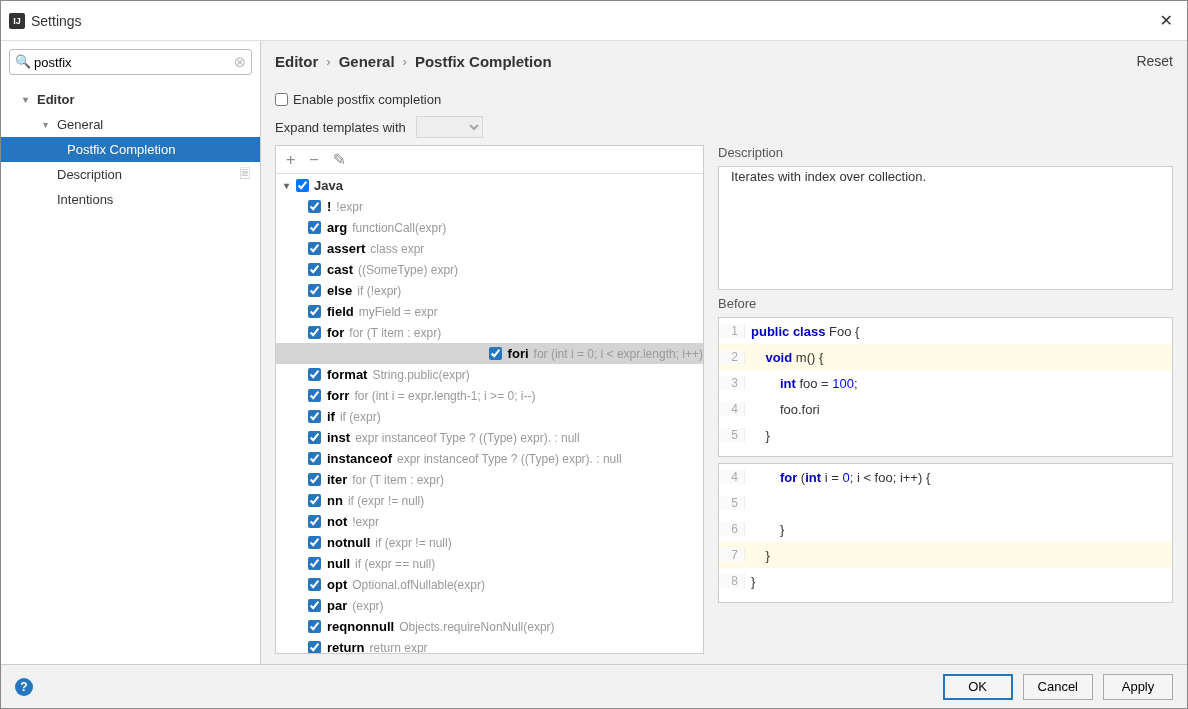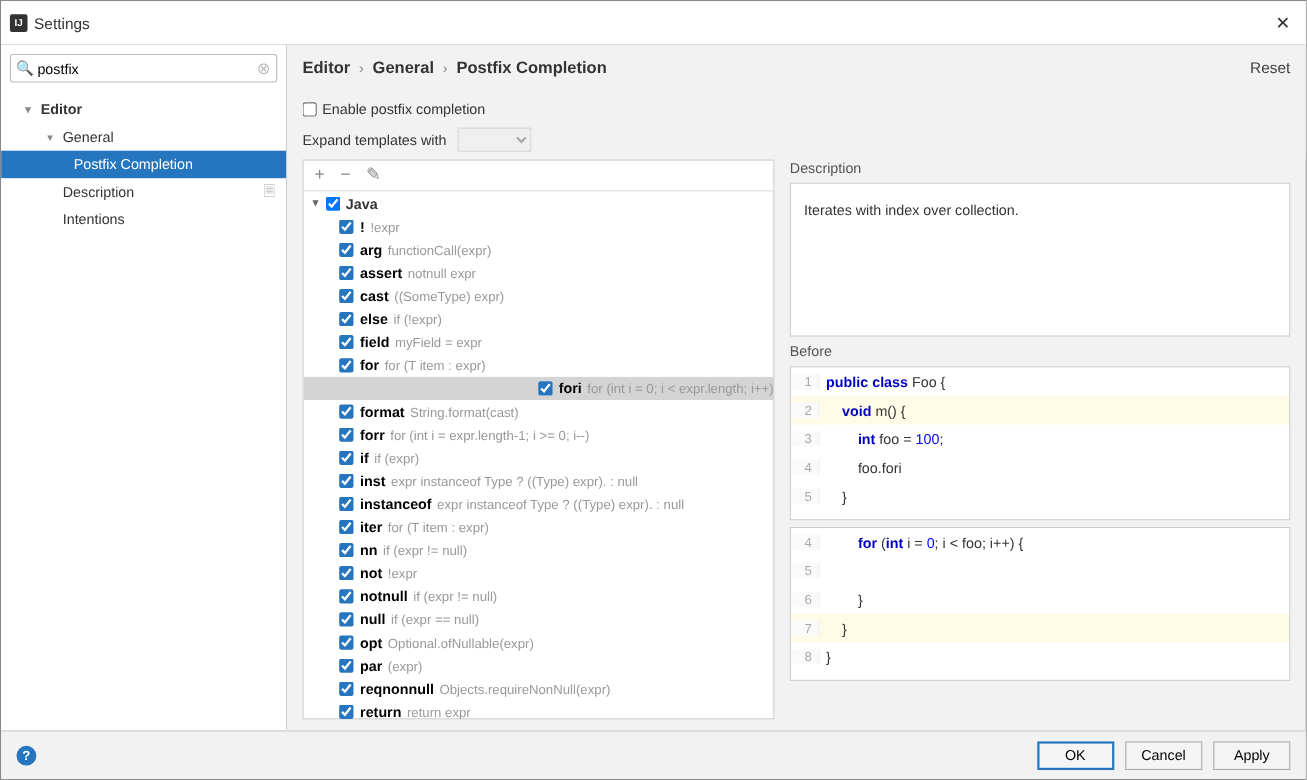--- a/index.html
+++ b/index.html
@@ -42,21 +42,21 @@
 .group { height: 22px; display: flex; align-items: center; padding-left: 8px; font-weight: 600; }
 .group .ar { width: 12px; font-size: 10px; color: #666; }
 .group input { margin-right: 5px; }
 .item { height: 21px; display: flex; align-items: center; padding-left: 32px; cursor: pointer; }
 .item.selrow { background: #d4d4d4; justify-content: flex-end; }
 .item input { margin-right: 6px; accent-color: #2675BF; }
 .item .key { font-weight: 600; color: #000; margin-right: 5px; }
 .item .desc { color: #999; font-size: 12px; }
 .previewcol { width: 455px; display: flex; flex-direction: column; gap: 6px; min-height: 0; }
 .panel-label { font-size: 13px; color: #555; }
-.descbox { border: 1px solid #ccc; background: #fff; padding: 16px 12px; height: 140px; }
+.descbox { border: 1px solid #ccc; background: #fff; padding: 2px 12px; height: 124px; }
 .code { border: 1px solid #ccc; background: #fff; font-family: Consolas, monospace; font-size: 14px; overflow: hidden; flex: 1; min-height: 0; }
 .codeline { display: flex; height: 26px; align-items: center; }
 .codeline .gut { width: 26px; text-align: right; padding-right: 6px; color: #aaa; font-size: 12px; background: #fafafa; border-right: 1px solid #eee; }
 .codeline .ln { padding-left: 6px; white-space: pre; }
 .codeline.hl { background: #fffbe6; }
 .kw { color: #0000c0; font-weight: bold; }
 .num { color: #0000ff; }
 .bottom { height: 44px; border-top: 1px solid #ccc; background: #f2f2f2; display: flex; align-items: center; padding: 0 14px; gap: 10px; }
 .bottom .help { width: 18px; height: 18px; border-radius: 50%; background: #2675BF; color: #fff; display: flex; align-items: center; justify-content: center; font-size: 12px; font-weight: bold; cursor: pointer; }
 .bottom .spacer { flex: 1; }
@@ -145,21 +145,21 @@
                 <span class="desc">!expr</span>
               </div>
               <div class="item">
                 <input type="checkbox" checked="" style="">
                 <span class="key">arg</span>
                 <span class="desc">functionCall(expr)</span>
               </div>
               <div class="item">
                 <input type="checkbox" checked="" style="">
                 <span class="key">assert</span>
-                <span class="desc">notnull expr</span>
+                <span class="desc">class expr</span>
               </div>
               <div class="item">
                 <input type="checkbox" checked="" style="">
                 <span class="key">cast</span>
                 <span class="desc">((SomeType) expr)</span>
               </div>
               <div class="item">
                 <input type="checkbox" checked="" style="">
                 <span class="key">else</span>
                 <span class="desc">if (!expr)</span>
@@ -175,21 +175,21 @@
                 <span class="desc">for (T item : expr)</span>
               </div>
               <div class="item selrow">
                 <input type="checkbox" checked="" style="">
                 <span class="key">fori</span>
                 <span class="desc">for (int i = 0; i &lt; expr.length; i++)</span>
               </div>
               <div class="item">
                 <input type="checkbox" checked="" style="">
                 <span class="key">format</span>
-                <span class="desc">String.format(cast)</span>
+                <span class="desc">String.public(expr)</span>
               </div>
               <div class="item">
                 <input type="checkbox" checked="" style="">
                 <span class="key">forr</span>
                 <span class="desc">for (int i = expr.length-1; i &gt;= 0; i--)</span>
               </div>
               <div class="item">
                 <input type="checkbox" checked="" style="">
                 <span class="key">if</span>
                 <span class="desc">if (expr)</span>

